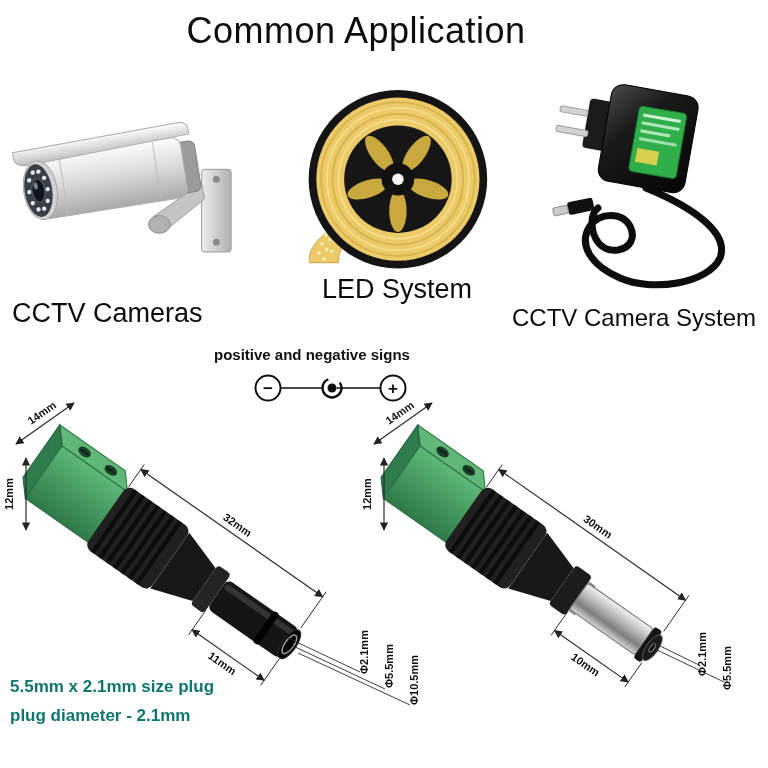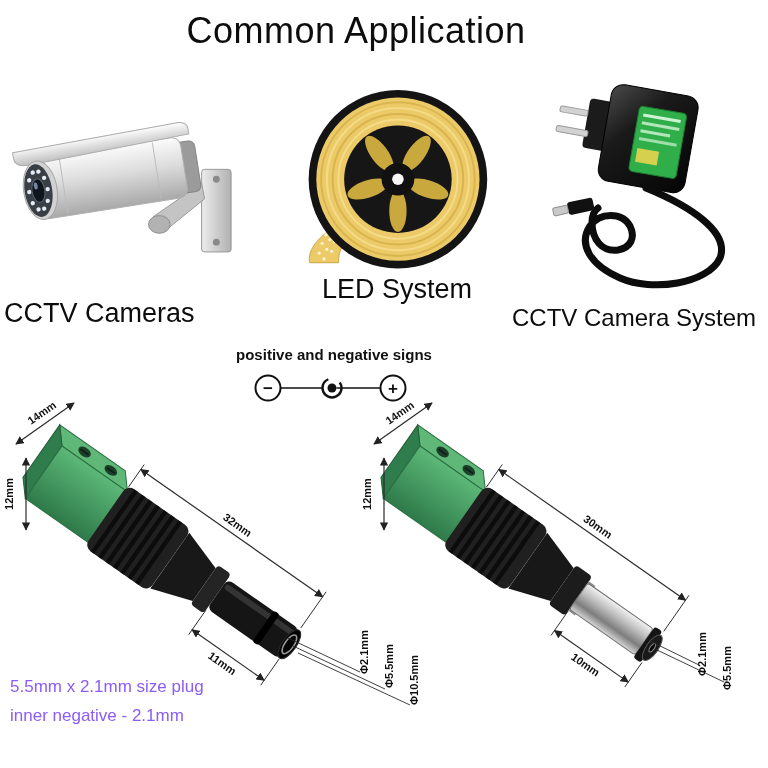--- a/index.html
+++ b/index.html
@@ -2,22 +2,22 @@
 <html><head>
 <meta charset="utf-8">
 <style>
   *{margin:0;padding:0;box-sizing:border-box}
   html,body{width:768px;height:768px;background:#fff;font-family:"Liberation Sans",sans-serif;color:#111}
   .page{position:relative;width:768px;height:768px;background:#fff;overflow:hidden}
   .abs{position:absolute}
   .title{left:0;top:10px;width:768px;text-align:center;font-size:36px;letter-spacing:.5px;transform:translateX(-28px);color:#0d0d0d}
   .app-label{font-size:27px;color:#0c0c0c;white-space:nowrap}
   .app-label.system{font-size:24px}
-  .polarity-title{left:214px;top:346px;width:240px;text-align:center;font-size:15px;font-weight:bold;color:#111}
-  .specs{left:10px;top:672px;font-size:17px;font-weight:normal;line-height:29px;color:#8b5cf6}
+  .polarity-title{left:214px;top:346px;width:240px;font-size:15px;font-weight:bold;color:#111}
+  .specs{left:10px;top:672px;font-size:17px;font-weight:bold;line-height:29px;color:#0f766e}
   svg{display:block;font-family:"Liberation Sans",sans-serif}
   .dim-text{font-size:11px;font-weight:bold;fill:#111}
   .dim-line{stroke:#2b2b2b;stroke-width:1.2;fill:none}
   .ext-line{stroke:#2b2b2b;stroke-width:0.9;fill:none}
 </style>
 </head>
 <body>
 
 <div class="page">
 
@@ -65,21 +65,21 @@
           <circle cx="28.3" cy="84.2" r="2.2" fill="#e6ecf7"></circle>
           <circle cx="33.1" cy="77" r="2.2" fill="#e6ecf7"></circle>
           <circle cx="38.9" cy="77" r="2.2" fill="#e6ecf7"></circle>
           <circle cx="43.7" cy="84.2" r="2.2" fill="#e6ecf7"></circle>
           <ellipse cx="36" cy="96" rx="6.5" ry="12" fill="#10141c" stroke="#5a6470"></ellipse>
           <ellipse cx="34" cy="91" rx="2" ry="3.5" fill="#8fa3c8" opacity=".8"></ellipse>
         </g>
       </g>
     </svg>
   </div>
-  <div class="abs app-label" style="left:4px;top:298px">CCTV Cameras</div>
+  <div class="abs app-label" style="left:12px;top:298px">CCTV Cameras</div>
 
   <div class="abs" style="left:300px;top:88px;width:192px;height:192px">
     <svg viewBox="0 0 200 200" width="192" height="192">
       <g>
         <path d="M34 146 C16 158,8 170,10 182 L40 182 C40 168,46 158,62 150 C52 142,42 142,34 146 Z" fill="#ecca67" stroke="#c8a440"></path>
         <circle cx="20" cy="172" r="1.6" fill="#fff6d8"></circle>
           <circle cx="23" cy="162" r="1.6" fill="#fff6d8"></circle>
         <circle cx="27" cy="153" r="1.6" fill="#fff6d8"></circle>
           <circle cx="31" cy="158" r="1.6" fill="#fff6d8"></circle>
         <circle cx="28" cy="168" r="1.6" fill="#fff6d8"></circle>
@@ -282,16 +282,16 @@
 
       <line class="ext-line" x1="650" y1="249" x2="699" y2="273"></line>
       <line class="ext-line" x1="655" y1="257" x2="724" y2="290"></line>
       <text class="dim-text" x="706" y="262" text-anchor="middle" transform="rotate(-90 706 262)">Φ2.1mm</text>
       <text class="dim-text" x="731" y="276" text-anchor="middle" transform="rotate(-90 731 276)">Φ5.5mm</text>
     </svg>
   </div>
 
   <div class="abs specs">
     <div>5.5mm x 2.1mm size plug</div>
-    <div>inner negative - 2.1mm</div>
+    <div>plug diameter - 2.1mm</div>
   </div>
 
 </div>
 
 </body></html>

